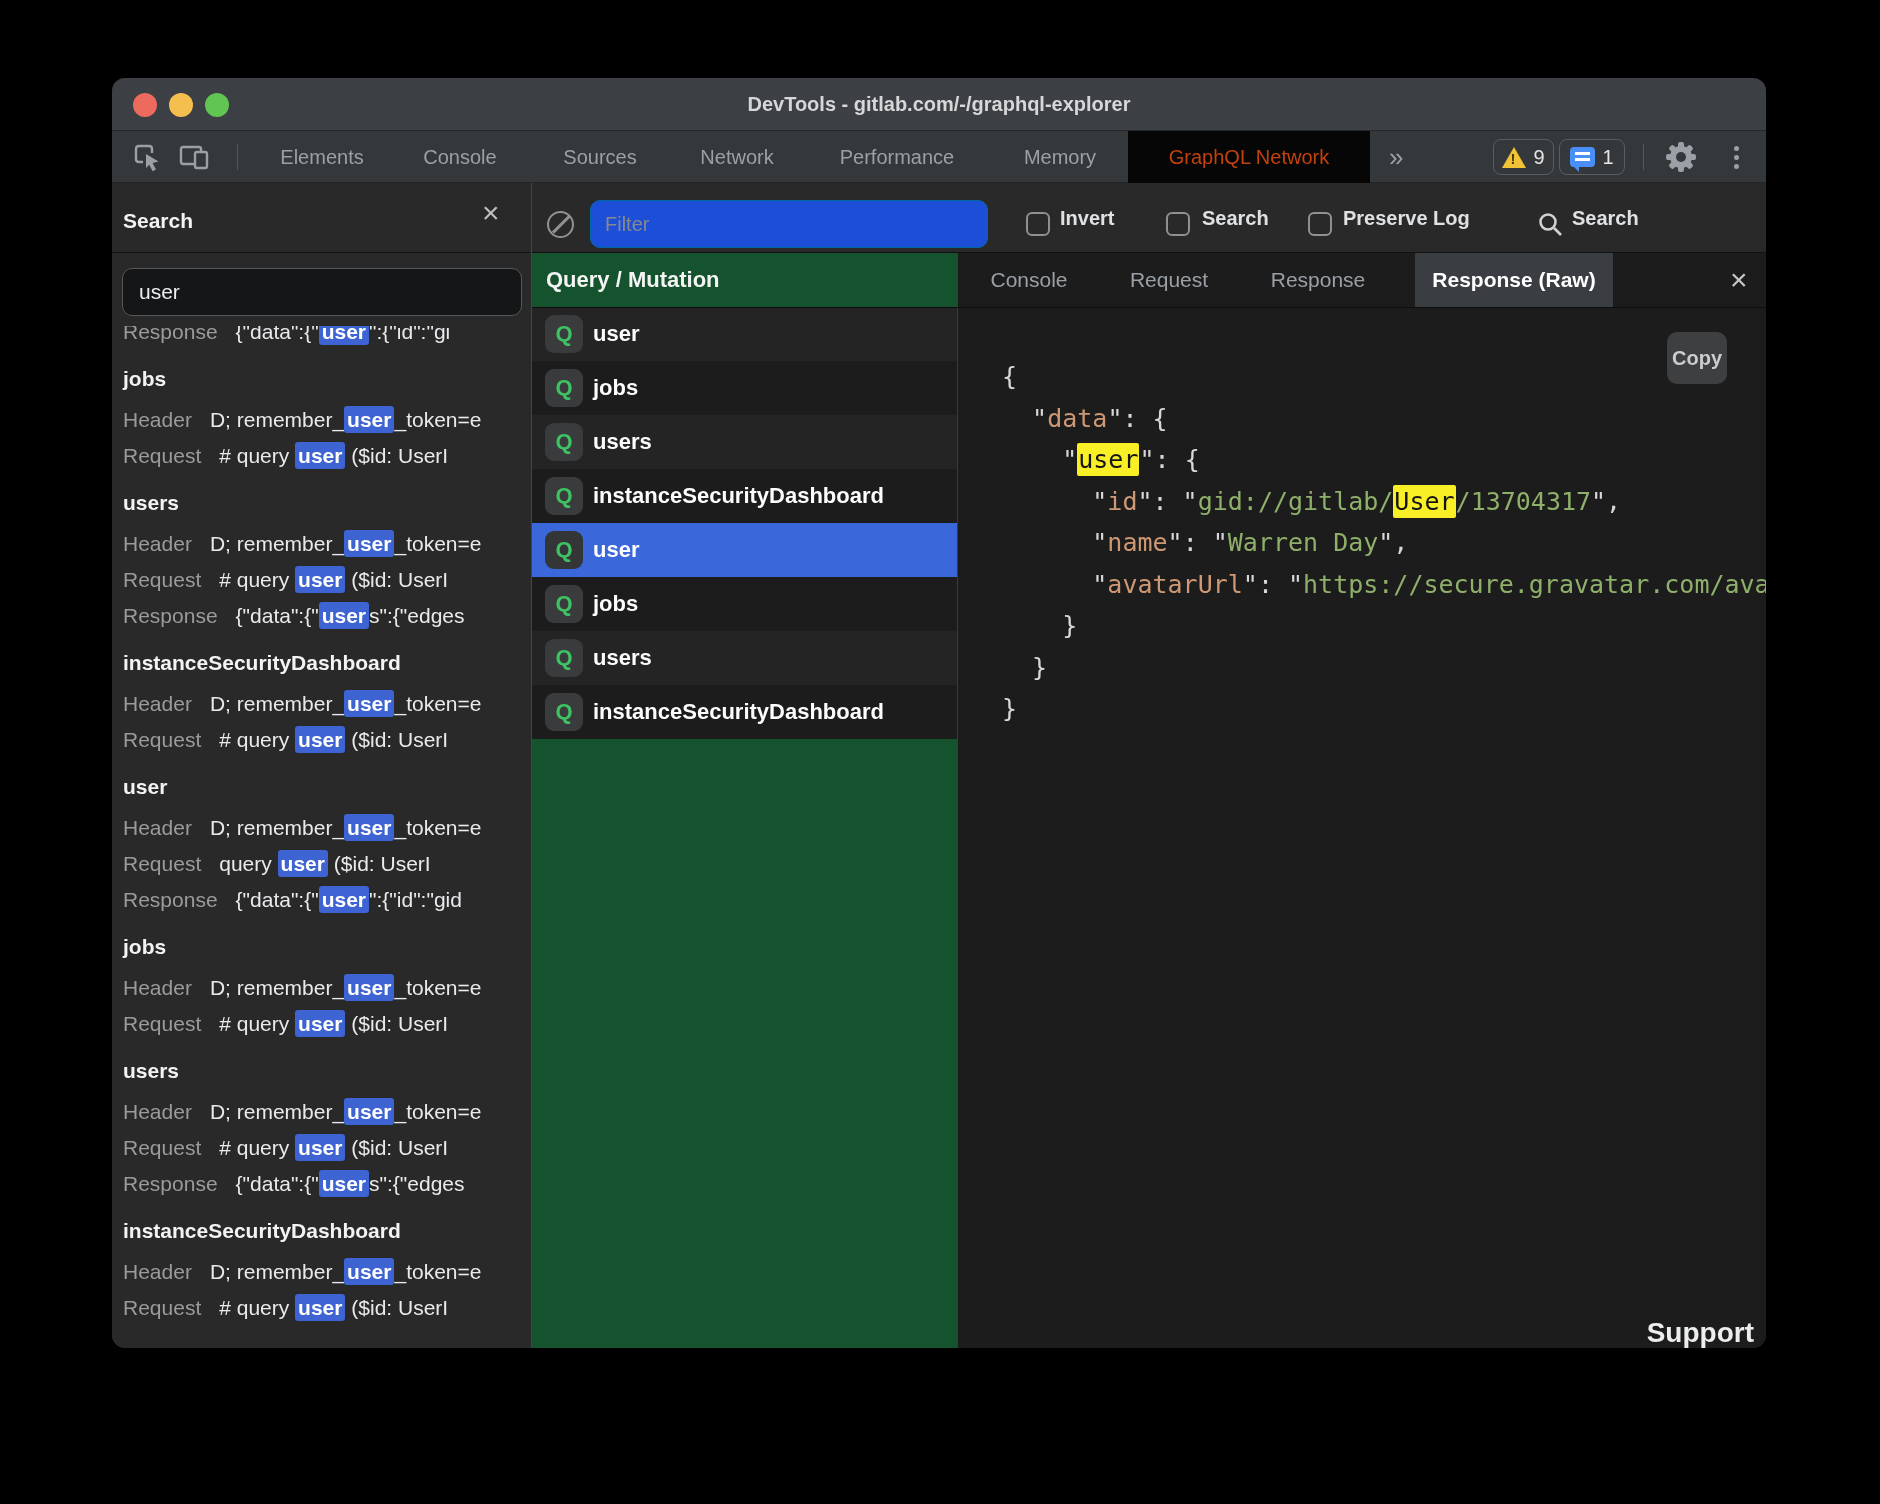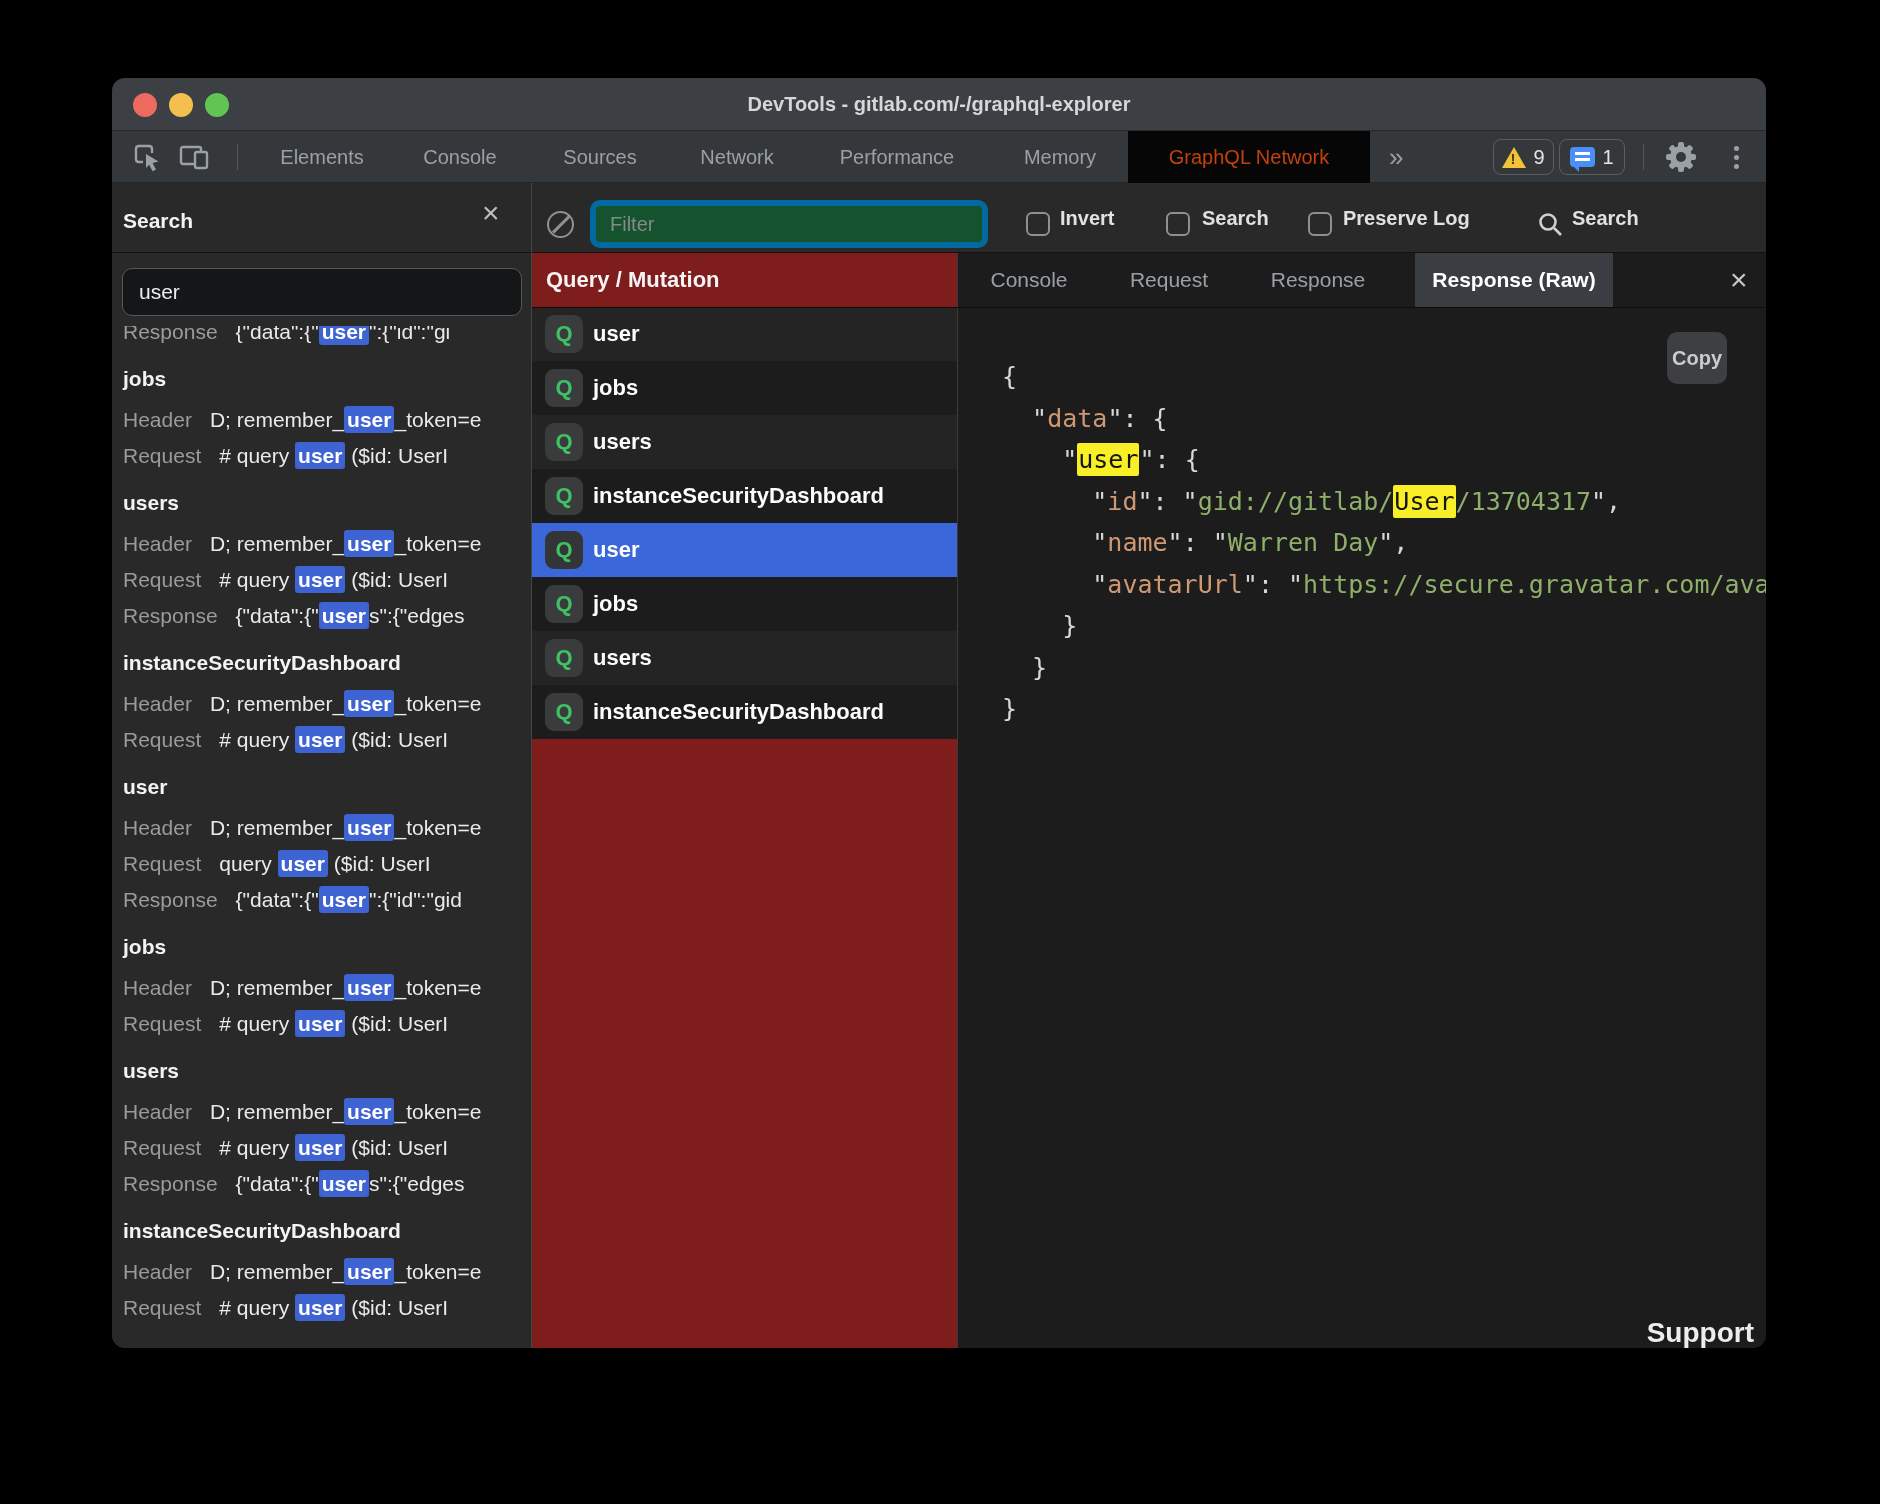--- a/index.html
+++ b/index.html
@@ -39,28 +39,28 @@
 .s-content{color:#e9eaec}
 .s-hl{background:#3e63d2;color:#fff;font-weight:700;padding:2px 3px;border-radius:3px}
 .g-title{height:36px;line-height:36px;margin-top:11px;margin-bottom:5px;font-size:21px;font-weight:700;color:#f2f3f4}
 .vdiv1{position:absolute;left:419px;top:105px;width:1px;height:1165px;background:#454545}
 .vdiv2{position:absolute;left:845px;top:175px;width:1px;height:1095px;background:#3a3a3a}
 .hdiv2{position:absolute;left:420px;top:229px;width:1234px;height:1px;background:#0d0d0d}
 
 .toolbar{position:absolute;left:420px;top:105px;width:1234px;height:70px;background:#29292a;border-bottom:1px solid #111}
 .block-icon{position:absolute;left:15px;top:28px;width:27px;height:27px;border:2.5px solid #8f9193;border-radius:50%}
 .block-icon:after{content:"";position:absolute;left:11px;top:-1px;width:2.5px;height:24px;background:#8f9193;transform:rotate(45deg)}
-.filter-input{position:absolute;left:58px;top:17px;width:398px;height:48px;border-radius:10px;background:#14532d;border:6px solid #0369a1;color:#ecedee;font-size:20px;padding:0 14px;font-family:"Liberation Sans",sans-serif;outline:none}
+.filter-input{position:absolute;left:58px;top:17px;width:398px;height:48px;border-radius:10px;background:#1d4ed8;border:1px solid #0369a1;color:#ecedee;font-size:20px;padding:0 14px;font-family:"Liberation Sans",sans-serif;outline:none}
 .filter-input::placeholder{color:#87898b}
 .cbox{position:absolute;top:29px;width:24px;height:24px;border:2.5px solid #8e9194;border-radius:6px;background:transparent}
 .cblabel{position:absolute;top:0;line-height:70px;font-size:20px;font-weight:600;color:#dfe1e3}
 .mag{position:absolute;top:28px}
 .search-label{position:absolute;top:0;line-height:70px;font-size:20px;font-weight:600;color:#dfe1e3}
 
-.mpanel{position:absolute;left:420px;top:175px;width:425px;height:1095px;background:#7f1d1d}
+.mpanel{position:absolute;left:420px;top:175px;width:425px;height:1095px;background:#14532d}
 .mheader{height:54px;line-height:54px;padding-left:14px;font-size:22px;font-weight:700;color:#f4f4f4}
 .qrow{position:relative;height:54px}
 .qrow.odd{background:#242425}
 .qrow.even{background:#1c1c1c}
 .qrow.sel{background:#3a67d9}
 .qbadge{position:absolute;left:13px;top:8px;width:38px;height:38px;border-radius:9px;background:#3a3b3c;color:#3ec264;font-weight:800;font-size:22px;text-align:center;line-height:38px}
 .qrow.sel .qbadge{background:#343536}
 .qlabel{position:absolute;left:61px;top:0;line-height:54px;font-size:22px;font-weight:700;color:#fdfdfd}
 
 .rpanel{position:absolute;left:846px;top:175px;width:808px;height:1095px;background:#1c1c1c}

